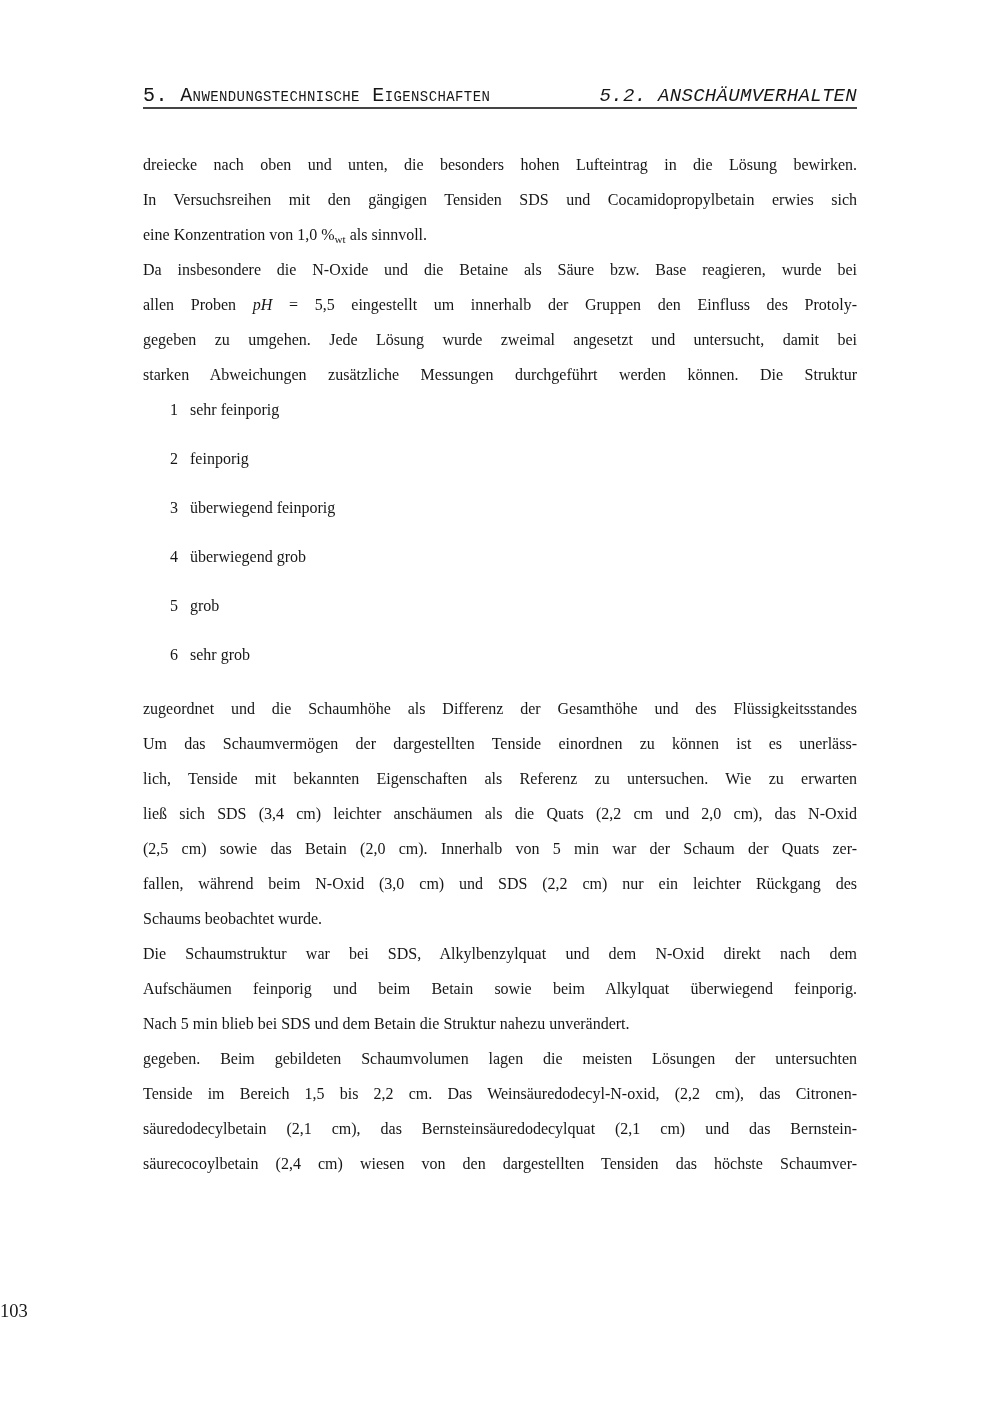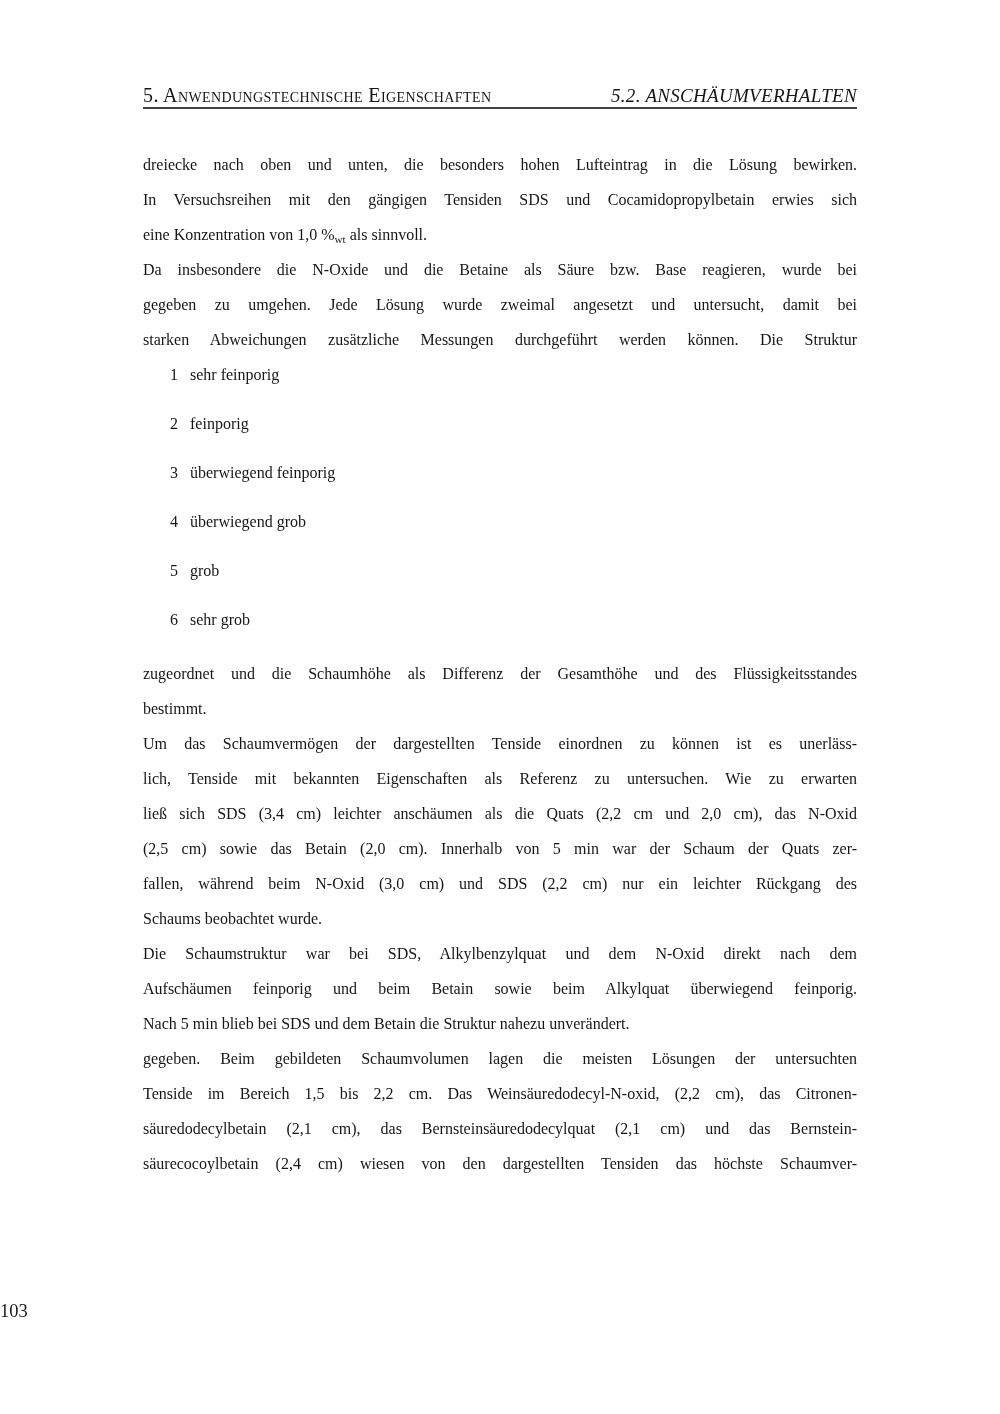--- a/index.html
+++ b/index.html
@@ -24,20 +24,21 @@
   }
   
   .running-header{
     position:absolute;
     left:var(--margin-left);
     top:84px;
     width:var(--text-w);
     display:flex;
     justify-content:space-between;
     align-items:flex-end;
+    font-family:Liberation Mono, monospace;
   }
   .hdr-left{
     font-variant-caps:small-caps;
     font-size:20px;
     letter-spacing:0.4px;
     white-space:nowrap;
   }
   .hdr-right{
     font-style:italic;
     font-size:19px;
@@ -123,34 +124,34 @@
   <div class="hdr-rule"></div>
 
   <div class="doc-body">
       <div class="para">
         <div class="line">dreiecke nach oben und unten, die besonders hohen Lufteintrag in die Lösung bewirken.</div>
         <div class="line">In Versuchsreihen mit den gängigen Tensiden SDS und Cocamidopropylbetain erwies sich</div>
         <div class="line last">eine Konzentration von 1,0 %<span class="seg-sub">wt</span> als sinnvoll.</div>
       </div>
       <div class="para">
         <div class="line">Da insbesondere die N-Oxide und die Betaine als Säure bzw. Base reagieren, wurde bei</div>
+        <div class="line">allen Proben <span class="seg-italic">pH</span> = 5,5 eingestellt um innerhalb der Gruppen den Einfluss des Protoly-</div>
         <div class="line">gegeben zu umgehen. Jede Lösung wurde zweimal angesetzt und untersucht, damit bei</div>
         <div class="line">starken Abweichungen zusätzliche Messungen durchgeführt werden können. Die Struktur</div>
       </div>
       <div class="cat-list">
         <div class="cat-item"><span class="li-num">1</span><span class="li-label">sehr feinporig</span></div>
         <div class="cat-item"><span class="li-num">2</span><span class="li-label">feinporig</span></div>
         <div class="cat-item"><span class="li-num">3</span><span class="li-label">überwiegend feinporig</span></div>
         <div class="cat-item"><span class="li-num">4</span><span class="li-label">überwiegend grob</span></div>
         <div class="cat-item"><span class="li-num">5</span><span class="li-label">grob</span></div>
         <div class="cat-item"><span class="li-num">6</span><span class="li-label">sehr grob</span></div>
       </div>
       <div class="para">
         <div class="line">zugeordnet und die Schaumhöhe als Differenz der Gesamthöhe und des Flüssigkeitsstandes</div>
-        <div class="line last">bestimmt.</div>
       </div>
       <div class="para">
         <div class="line">Um das Schaumvermögen der dargestellten Tenside einordnen zu können ist es unerläss-</div>
         <div class="line">lich, Tenside mit bekannten Eigenschaften als Referenz zu untersuchen. Wie zu erwarten</div>
         <div class="line">ließ sich SDS (3,4 cm) leichter anschäumen als die Quats (2,2 cm und 2,0 cm), das N-Oxid</div>
         <div class="line">(2,5 cm) sowie das Betain (2,0 cm). Innerhalb von 5 min war der Schaum der Quats zer-</div>
         <div class="line">fallen, während beim N-Oxid (3,0 cm) und SDS (2,2 cm) nur ein leichter Rückgang des</div>
         <div class="line last">Schaums beobachtet wurde.</div>
       </div>
       <div class="para">

